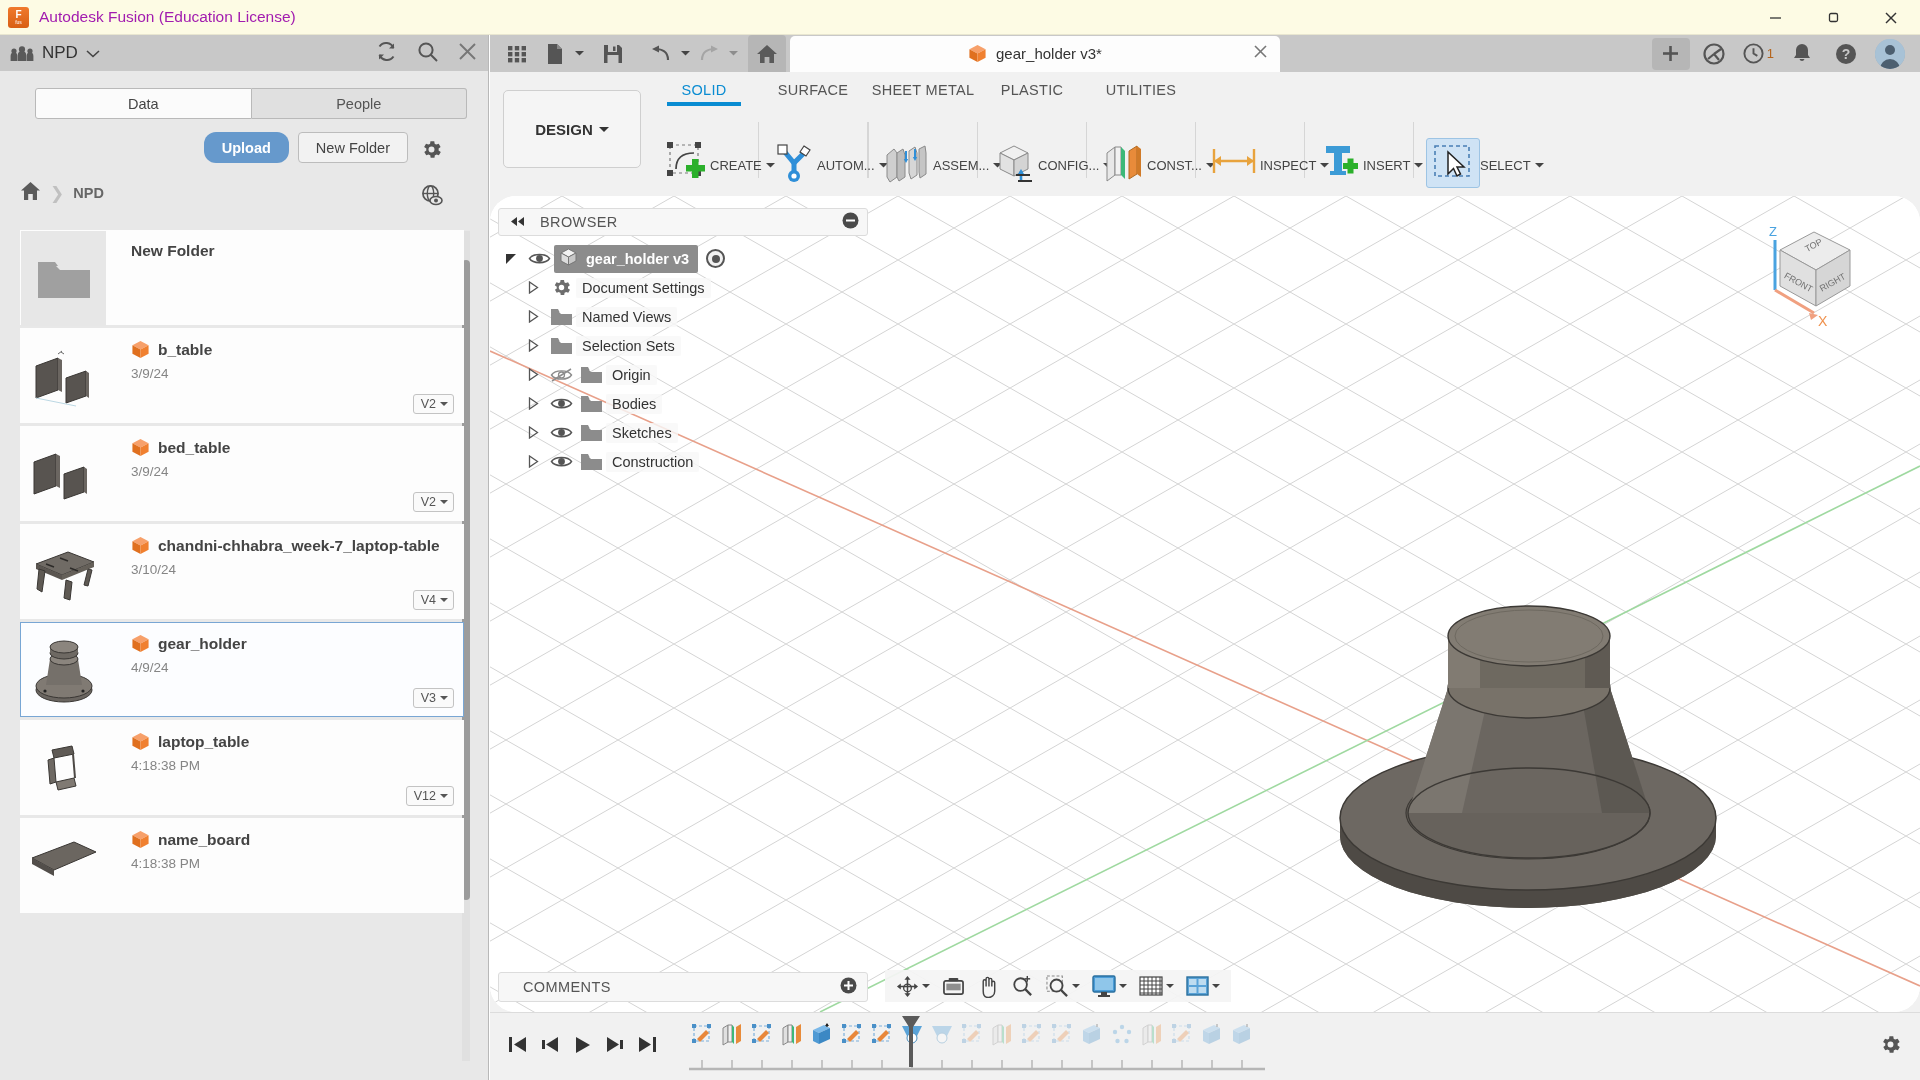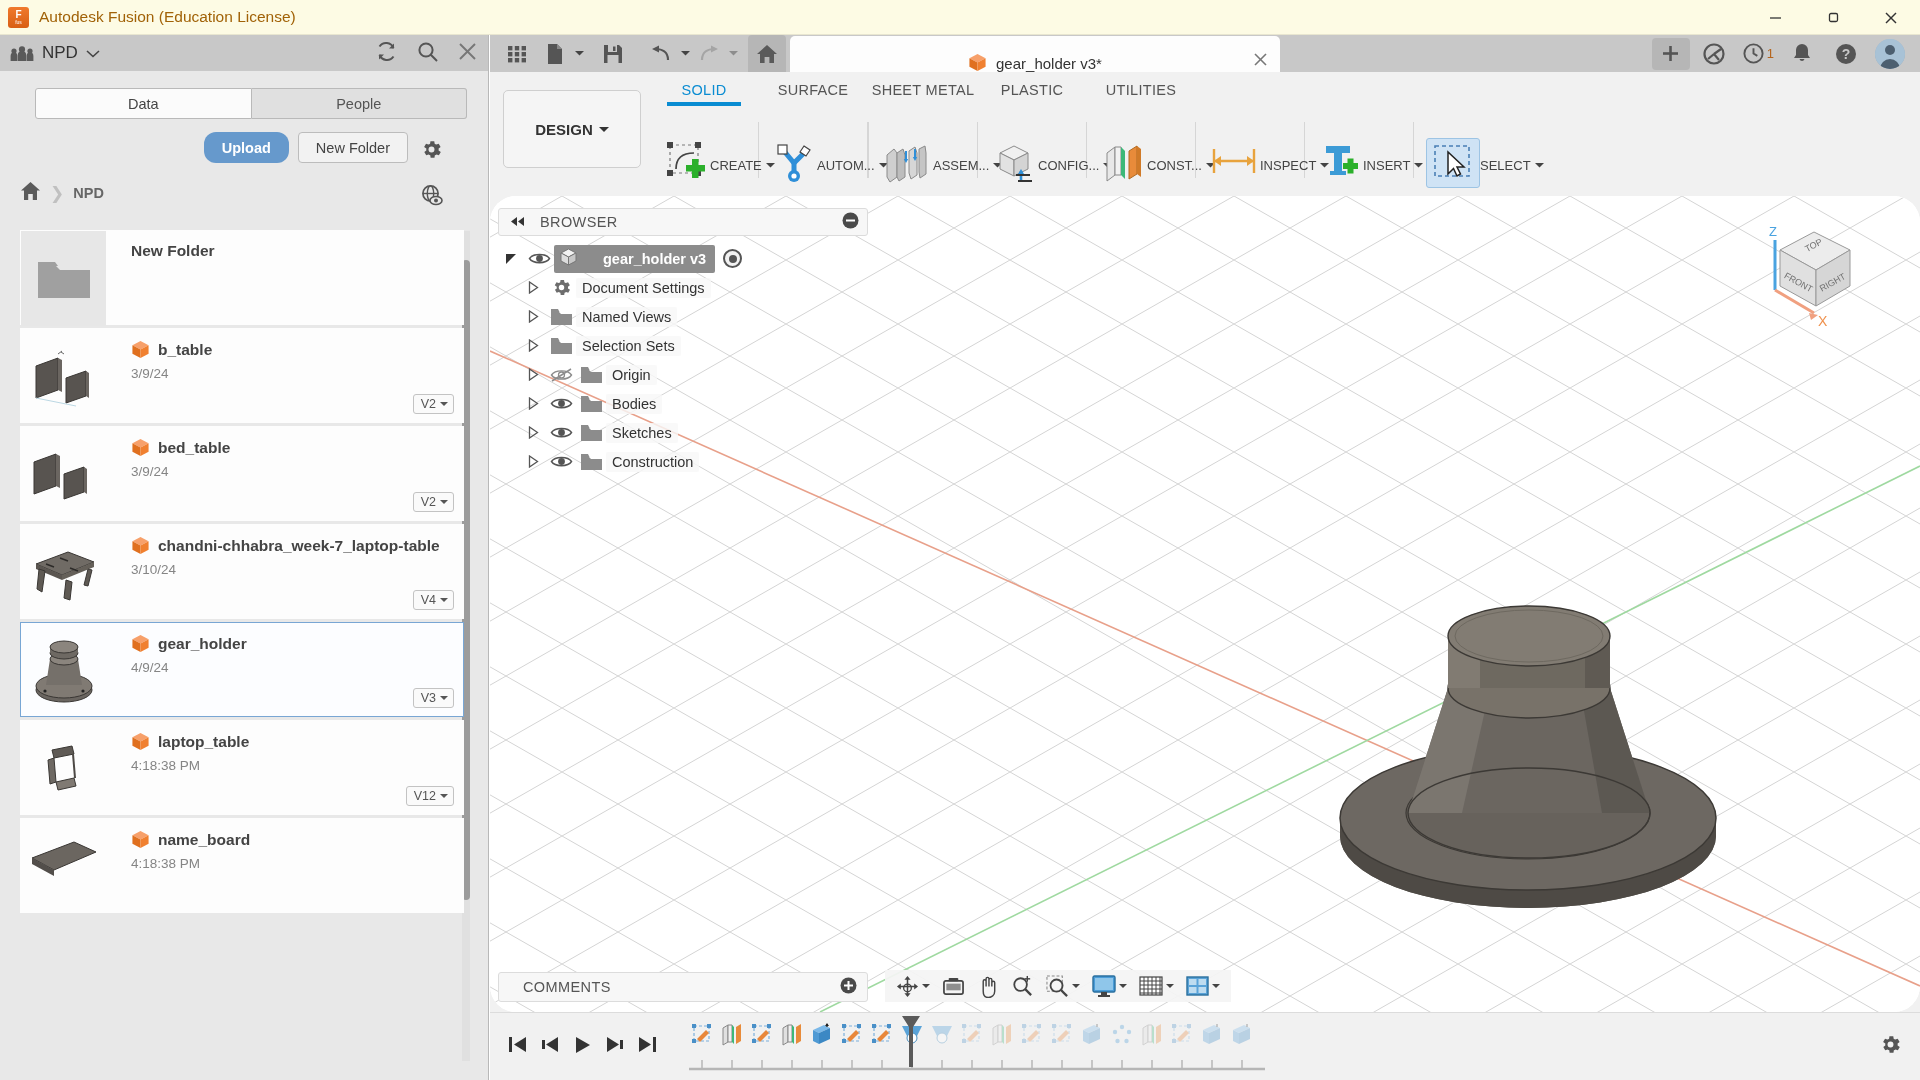--- a/index.html
+++ b/index.html
@@ -18,21 +18,21 @@
     border-bottom: 1px solid #e8e6d0;
   }
   .fusion-logo {
     width: 21px; height: 21px; margin-left: 8px; border-radius: 3px;
     background: linear-gradient(#f0792c, #d85f14);
     display: flex; flex-direction: column; align-items: center; justify-content: center;
     color: #fff; line-height: 1;
   }
   .fusion-logo .f1 { font-size: 10px; font-weight: bold; }
   .fusion-logo .f2 { font-size: 5px; }
-  .title-text { margin-left: 10px; font-size: 15.5px; color: #a16207; }
+  .title-text { margin-left: 10px; font-size: 15.5px; color: #a21caf; }
   .win-btns { margin-left: auto; display: flex; height: 100%; }
   .win-btn {
     width: 58px; height: 35px; display: flex; align-items: center; justify-content: center;
     color: #333;
   }
   .win-btn svg { display: block; }
 
   
   .datapanel {
     position: absolute; left: 0; top: 35px; width: 489px; height: 1045px;
@@ -117,21 +117,21 @@
   .qat {
     height: 37px; background: #c8c8c8; display: flex; align-items: center; padding-left: 8px;
   }
   .qat-btn { width: 38px; height: 37px; display: flex; align-items: center; justify-content: center; }
   .qat-btn.home { background: #b6b6b6; border-radius: 4px 4px 0 0; height: 37px; }
   .qat-caret { font-size: 8px; color: #444; margin-left: 1px; }
   .qat-grp { display: flex; align-items: center; }
 
   .doctab {
     margin-left: 4px; height: 36px; min-width: 490px; background: #fdfdfd;
-    border-radius: 5px 5px 0 0; display: flex; align-items: flex-end;
+    border-radius: 5px 5px 0 0; display: flex; align-items: center;
     justify-content: center; position: relative; padding: 0 22px;
   }
   .doctab-label { font-size: 15px; color: #333; }
   .doctab-close { position: absolute; right: 12px; color: #666; font-size: 17px; }
   .qat-right { margin-left: auto; display: flex; align-items: center; padding-right: 10px; gap: 4px; }
   .qat-plus { width: 38px; height: 32px; background: #b6b6b6; border-radius: 4px;
               display:flex; align-items:center; justify-content:center; }
   .icon-btn { width: 40px; height: 36px; display: flex; align-items: center; justify-content: center; }
   .avatar {
     width: 30px; height: 30px; border-radius: 50%;
@@ -189,21 +189,21 @@
   .browser-collapse { position: absolute; right: 8px; }
   .btree { margin-top: 8px; }
   .btrow { display: flex; align-items: center; height: 29px; font-size: 14.5px; color: #333; }
   .btrow .arrow { width: 26px; display: flex; justify-content: center; color: #555; font-size: 11px; }
   .btrow .eye { width: 30px; display: flex; justify-content: center; }
   .btrow .ficon { width: 30px; display: flex; justify-content: center; }
   .btrow .lbl { padding: 2px 6px; background: rgba(248,248,248,.82); border-radius: 2px; }
   .btrow.root { margin-left: 0; }
   .btrow.root .rootbox {
     background: #8c8c8c; color: #fff; font-weight: bold; display: flex; align-items: center;
-    padding: 3px 9px 3px 4px; gap: 24px; border-radius: 2px;
+    padding: 3px 9px 3px 4px; gap: 7px; border-radius: 2px;
   }
   .root-dot { width: 19px; height: 19px; border-radius: 50%; border: 2px solid #555;
               display: flex; align-items: center; justify-content: center; margin-left: 8px; background: #f2f2f2; }
   .root-dot i { width: 8px; height: 8px; border-radius: 50%; background: #555; display: block; }
 
   .viewcube { position: absolute; right: 48px; top: 22px; }
 
   .comments-bar {
     position: absolute; left: 8px; bottom: 10px; width: 370px; height: 30px;
     background: #f7f7f7; border: 1px solid #dcdcdc; border-radius: 3px;

